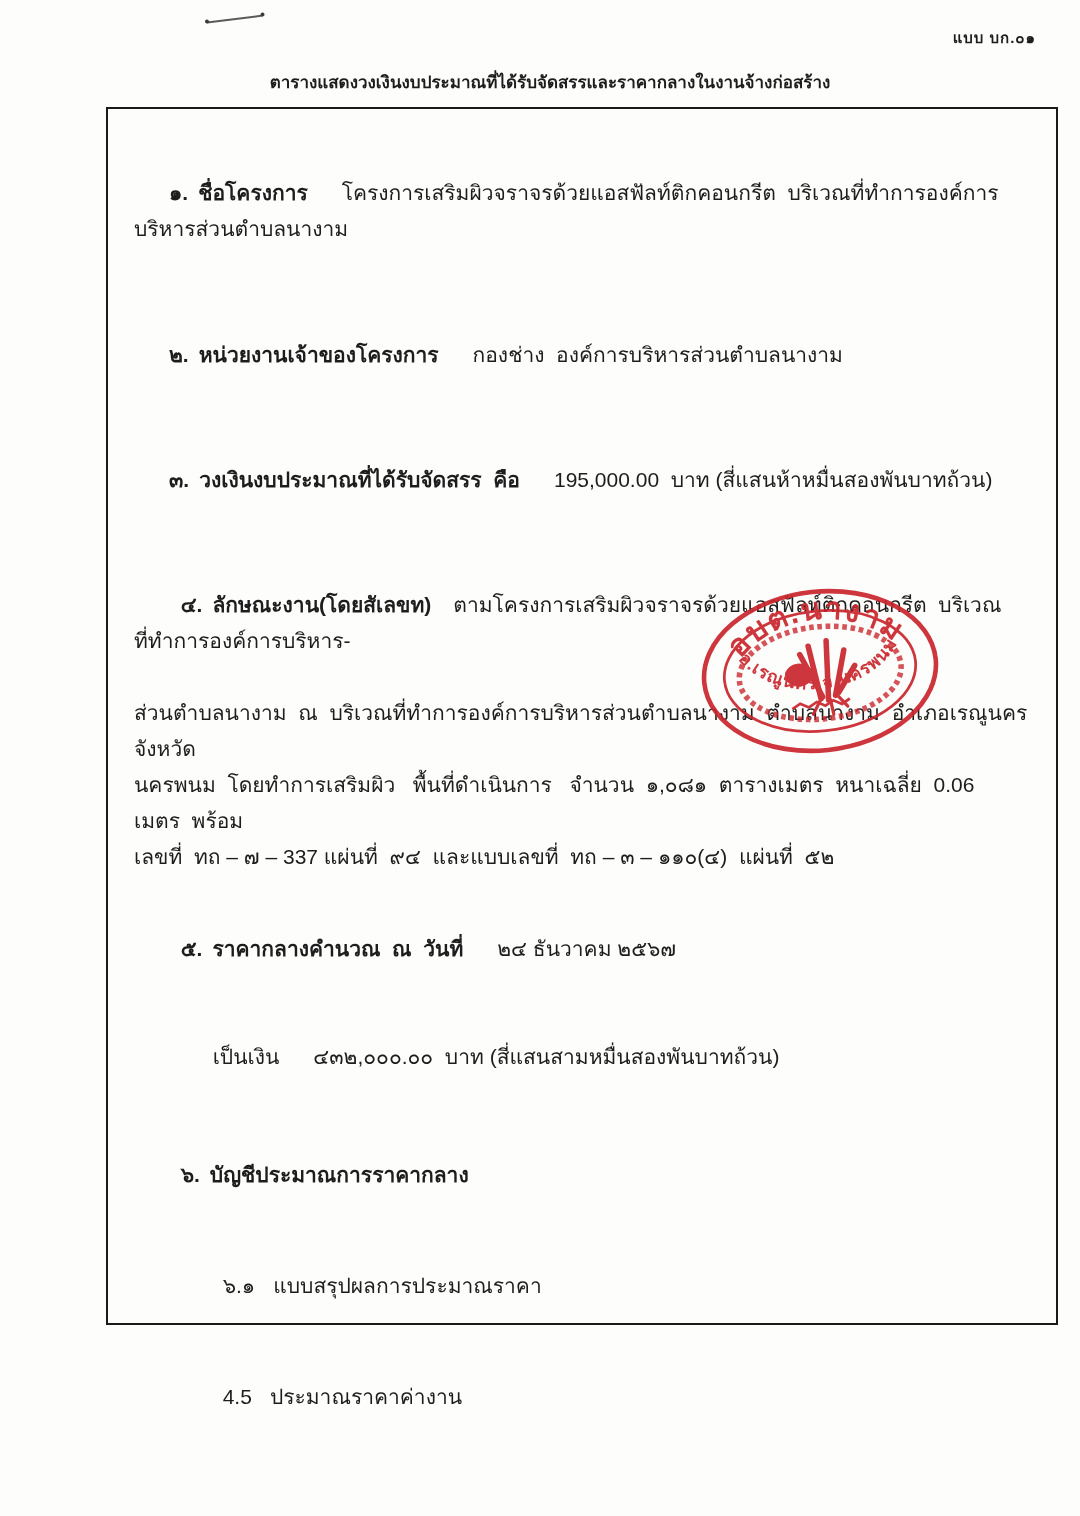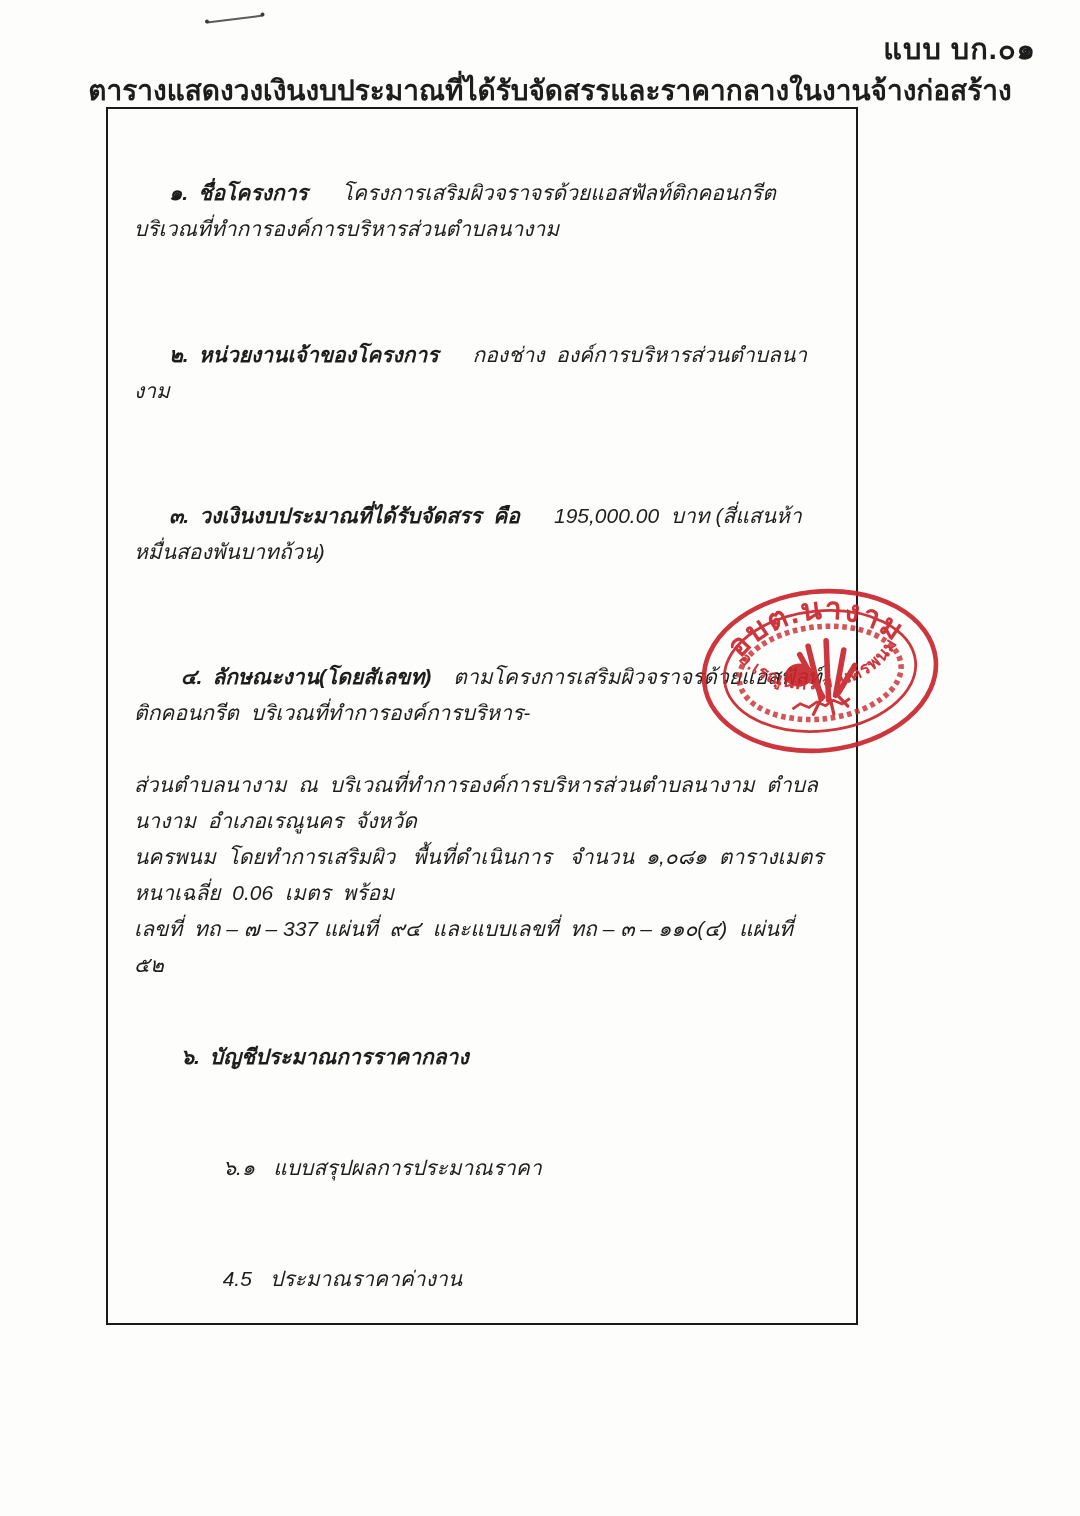--- a/index.html
+++ b/index.html
@@ -9,24 +9,24 @@
   }
   *{box-sizing:border-box;}
   body{margin:0;background:#fff;font-family:"Liberation Sans","DejaVu Sans",sans-serif;color:var(--ink);}
   .page{position:relative;width:1080px;height:1516px;background:var(--paper);overflow:hidden;}
 
   .scan-mark{position:absolute;left:207px;top:18px;width:56px;height:4px;border-top:2.5px solid #5a5a5a;transform:rotate(-7deg);}
   .scan-mark::before,.scan-mark::after{content:"";position:absolute;width:4px;height:4px;background:#3c3c3c;border-radius:50%;top:-4px;}
   .scan-mark::before{left:-2px;}
   .scan-mark::after{right:-2px;}
 
-  .form-code{position:absolute;top:26px;right:44px;font-size:29px;font-weight:700;letter-spacing:1px;}
-  .doc-title{position:absolute;top:68px;left:50px;width:1000px;text-align:center;font-size:28px;font-weight:700;}
+  .form-code{position:absolute;top:26px;right:44px;font-size:15px;font-weight:700;letter-spacing:1px;}
+  .doc-title{position:absolute;top:68px;left:50px;width:1000px;text-align:center;font-size:17px;font-weight:700;}
 
-  .content-box{position:absolute;left:106px;top:107px;width:752px;height:1218px;border:2.5px solid #1a1a1a;padding:22px 26px 0 26px;font-size:21px;line-height:36px;font-style:italic;}
+  .content-box{position:absolute;left:106px;top:107px;width:952px;height:1218px;border:2.5px solid #1a1a1a;padding:22px 26px 0 26px;font-size:21px;line-height:36px;}
 
   .line{white-space:pre-wrap;}
   .b{font-weight:700;}
   .gap-md{margin-right:22px;}
   .gap-lg{margin-right:34px;}
   .no{font-weight:700;margin-right:10px;}
 
   .item1{margin-top:8px;}
   .item2{margin-top:18px;}
   .item3{margin-top:17px;}
@@ -69,20 +69,26 @@
     <div class="item4">
       <div class="line">
         <span class="no">๔.</span><span class="b gap-md">ลักษณะงาน(โดยสัเลขท)</span><span>ตามโครงการเสริมผิวจราจรด้วยแอสฟัลท์ติกคอนกรีต  บริเวณที่ทำการองค์การบริหาร-</span>
       </div>
       <div class="line cont">ส่วนตำบลนางาม  ณ  บริเวณที่ทำการองค์การบริหารส่วนตำบลนางาม  ตำบลนางาม  อำเภอเรณูนคร  จังหวัด</div>
       <div class="line cont">นครพนม  โดยทำการเสริมผิว   พื้นที่ดำเนินการ   จำนวน  ๑,๐๘๑  ตารางเมตร  หนาเฉลี่ย  0.06  เมตร  พร้อม</div>
       <div class="line cont">เลขที่  ทถ – ๗ – 337 แผ่นที่  ๙๔  และแบบเลขที่  ทถ – ๓ – ๑๑๐(๔)  แผ่นที่  ๕๒</div>
     </div>
 
     <div class="item5">
+      <div class="line">
+        <span class="no">๕.</span><span class="b gap-lg">ราคากลางคำนวณ  ณ  วันที่</span><span>๒๔ ธันวาคม ๒๕๖๗</span>
+      </div>
+      <div class="line item5-amount">
+        <span class="gap-lg">เป็นเงิน</span><span>๔๓๒,๐๐๐.๐๐  บาท (สี่แสนสามหมื่นสองพันบาทถ้วน)</span>
+      </div>
     </div>
 
     <div class="item6">
       <div class="line">
         <span class="no">๖.</span><span class="b">บัญชีประมาณการราคากลาง</span>
       </div>
       <div class="line sub6">
         <span class="sub-no">๖.๑</span><span>แบบสรุปผลการประมาณราคา</span>
       </div>
       <div class="line sub6">

